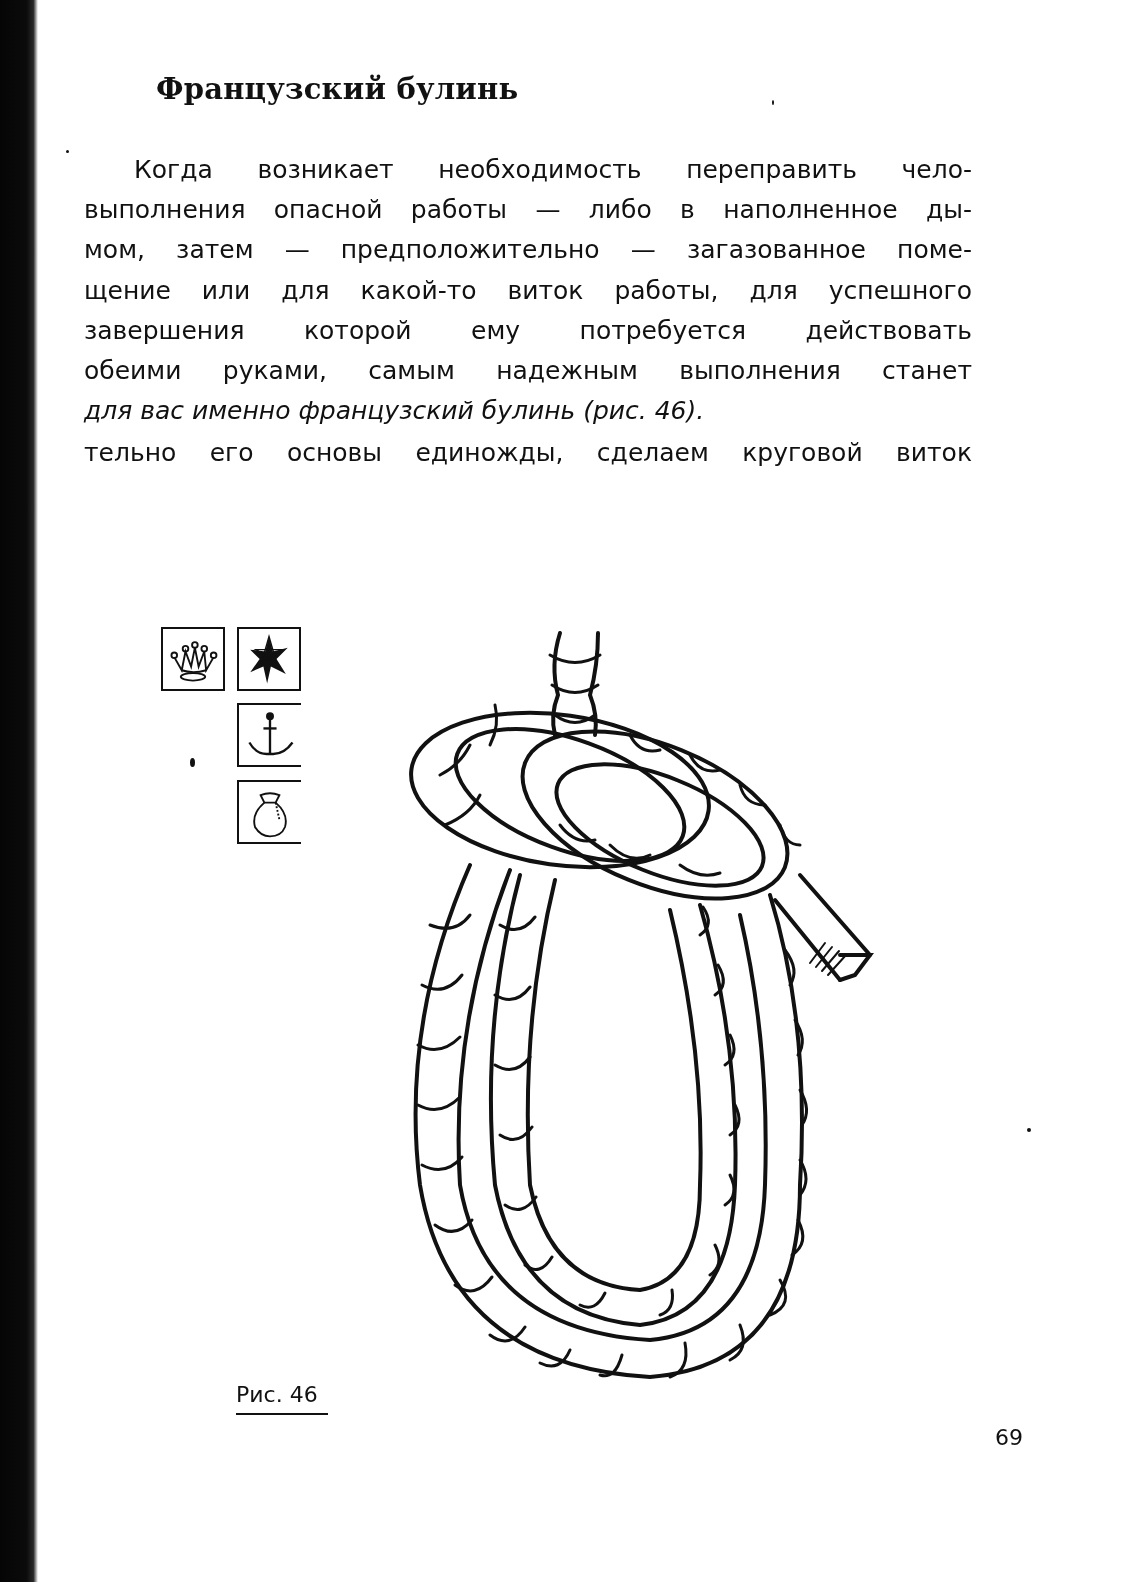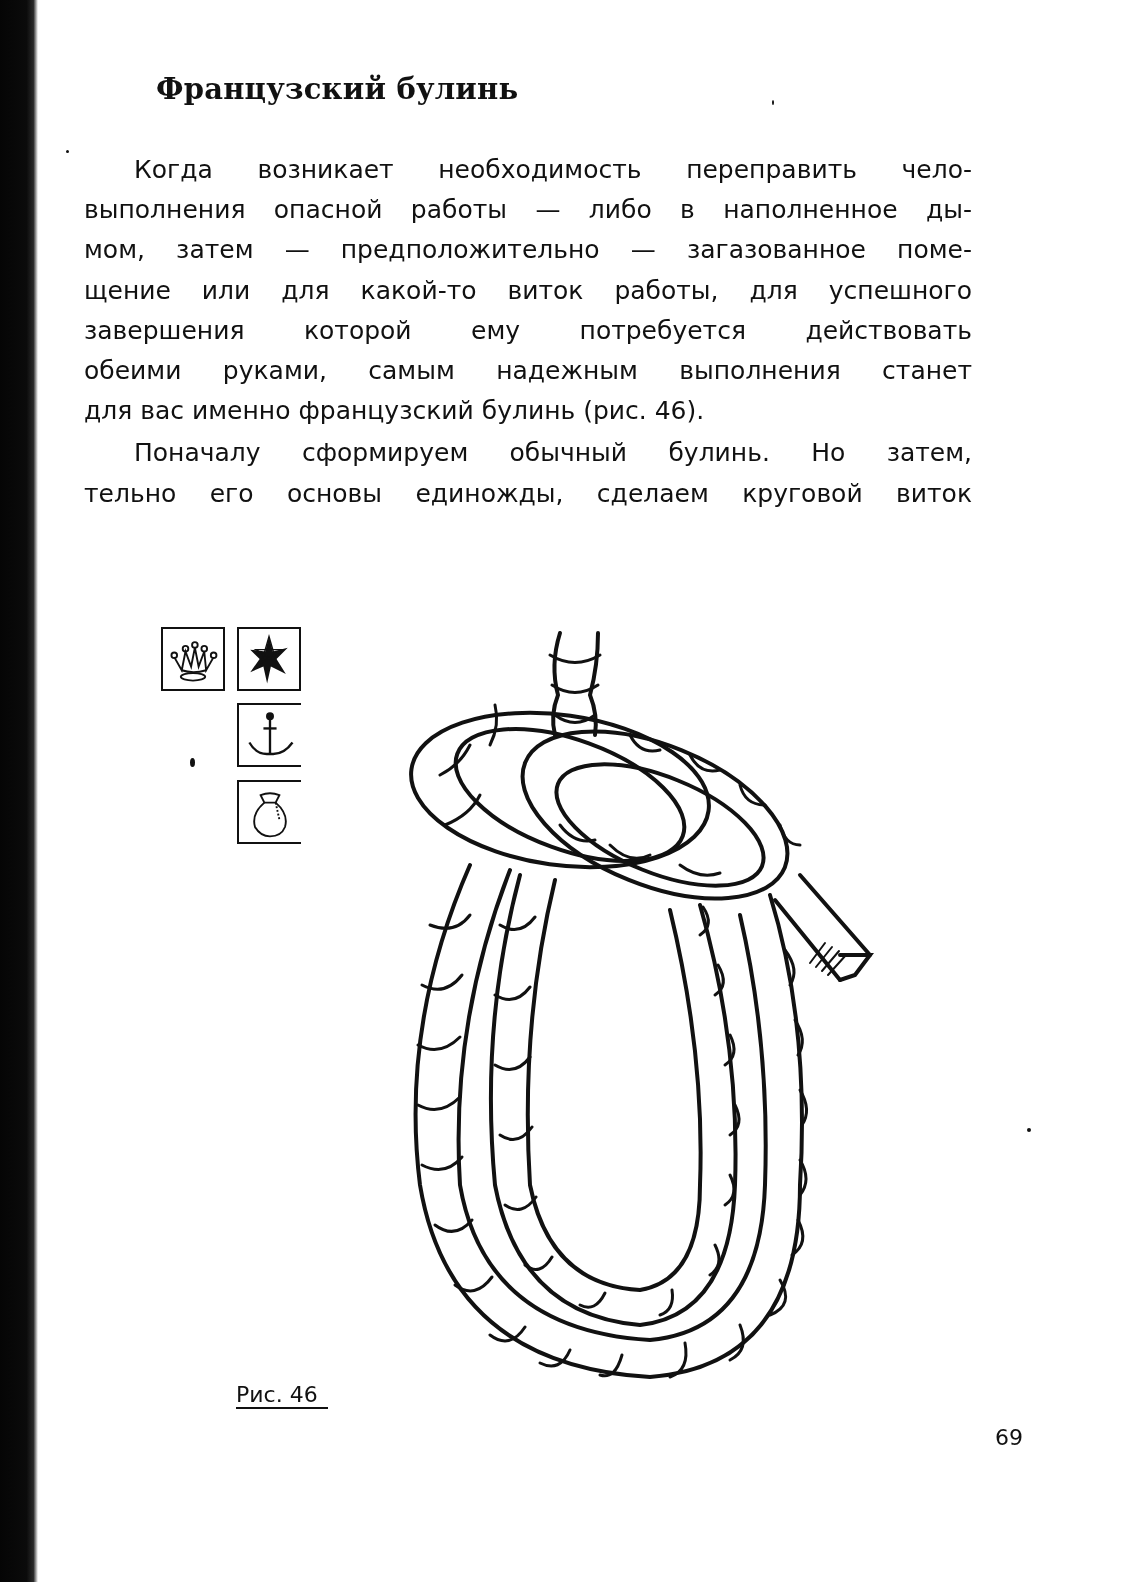--- a/index.html
+++ b/index.html
@@ -2,26 +2,26 @@
 <html><head>
 <meta charset="utf-8">
 <style>
   html, body { margin: 0; padding: 0; }
   body { width: 1128px; height: 1582px; background: #ffffff; position: relative; overflow: hidden; font-family: "DejaVu Sans", sans-serif; color: #111; }
   .spine { position: absolute; left: 0; top: 0; width: 38px; height: 1582px; background: linear-gradient(90deg, #050505 0%, #0b0b0b 70%, #2a2a2a 88%, rgba(255,255,255,0) 100%); }
   .title { position: absolute; left: 156px; top: 72px; font-family: "DejaVu Serif", serif; font-weight: bold; font-size: 29px; letter-spacing: 0.2px; margin: 0; }
   .body-text { position: absolute; left: 84px; top: 150px; width: 888px; font-family: "DejaVu Sans", sans-serif; font-size: 25px; line-height: 40.2px; text-align: justify; }
   .body-text p { margin: 0; text-indent: 50px; }
   .body-text .line { display: block; text-align-last: justify; white-space: nowrap; }
-  .body-text .line.last { text-align-last: left; }
+  .body-text .line.last { text-align-last: left; font-style: italic; }
   .para2 { margin-top: 2px !important; }
   .icon-box { position: absolute; width: 64px; height: 64px; border: 2px solid #111; box-sizing: border-box; background: #fff; }
   .icon-box svg { width: 100%; height: 100%; display: block; }
   .figure { position: absolute; left: 400px; top: 625px; width: 500px; height: 760px; }
-  .caption { position: absolute; left: 236px; top: 1382px; font-size: 22px; border-bottom: 2px solid #111; width: 92px; }
+  .caption { position: absolute; left: 236px; top: 1382px; font-size: 22px; border-bottom: 2px solid #111; padding-bottom: 6px; width: 92px; }
   .page-num { position: absolute; left: 995px; top: 1425px; font-size: 22px; }
   .speck { position: absolute; background: #111; border-radius: 50%; }
 </style>
 </head>
 <body>
 
 <div class="spine"></div>
 
 <h1 class="title">Французский булинь</h1>
 
@@ -29,21 +29,20 @@
   <p>
     <span class="line">Когда возникает необходимость переправить чело-</span>
     <span class="line" style="margin-left:-50px">выполнения опасной работы — либо в наполненное ды-</span>
     <span class="line" style="margin-left:-50px">мом, затем — предположительно — загазованное поме-</span>
     <span class="line" style="margin-left:-50px">щение или для какой-то виток работы, для успешного</span>
     <span class="line" style="margin-left:-50px">завершения которой ему потребуется действовать</span>
     <span class="line" style="margin-left:-50px">обеими руками, самым надежным выполнения станет</span>
     <span class="line last" style="margin-left:-50px">для вас именно французский булинь (рис. 46).</span>
   </p>
   <p class="para2">
-    <span class="line">Поначалу сформируем обычный булинь. Но затем,</span>
     <span class="line" style="margin-left:-50px">тельно его основы единожды, сделаем круговой виток</span>
   </p>
 </div>
 
 <div class="icon-box" style="left:161px; top:627px;">
   <svg viewBox="0 0 64 64">
     <g fill="none" stroke="#111" stroke-width="2">
       <path d="M12 30 L20 44 L24 24 L30 40 L34 20 L38 40 L44 24 L46 44 L54 30"></path>
       <circle cx="12" cy="28" r="3"></circle>
         <circle cx="24" cy="21" r="3"></circle>

